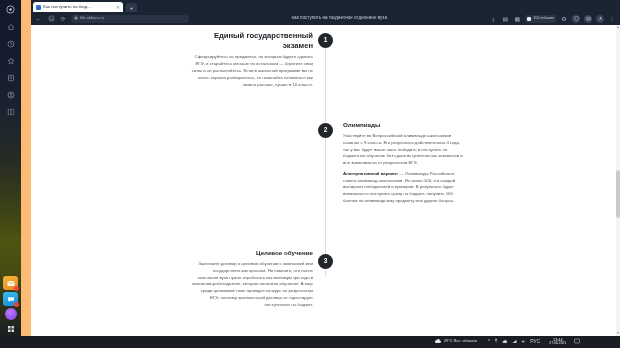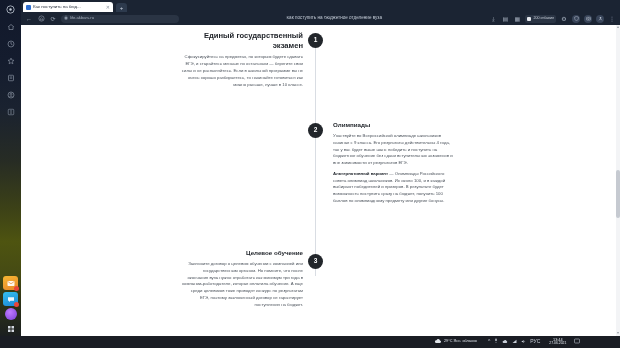--- a/index.html
+++ b/index.html
@@ -60,22 +60,22 @@
   .sb-start {
     width: 15px; height: 14px;
     display:flex;align-items:center;justify-content:center;
     color:#d8dde5;
   }
 
   
   .browser {
     position: absolute; left: 21px; top: 0;
     width: 599px; height: 336px;
-    background: #f97316;
-    display: flex; flex-direction: column;
+    background: #fdba74;
+    display: flex; flex-direction: column; padding-left: 10px;
   }
   .tabstrip {
     height: 12px;
     background: #1b2433;
     display: flex; align-items: flex-end;
     padding-left: 2px;
     position: relative;
   }
   .tab {
     height: 10px;

